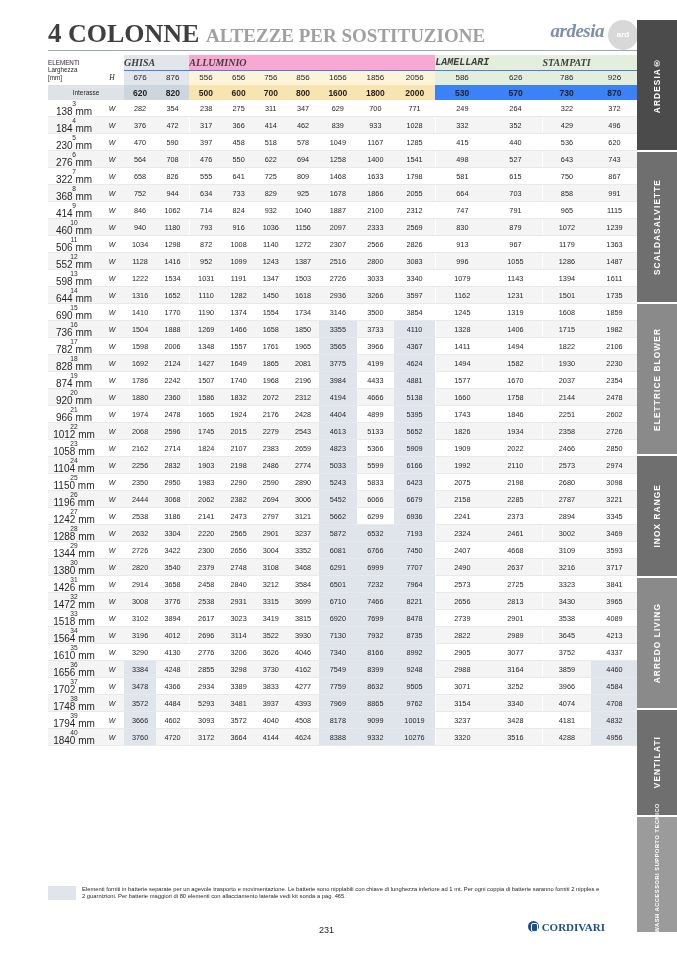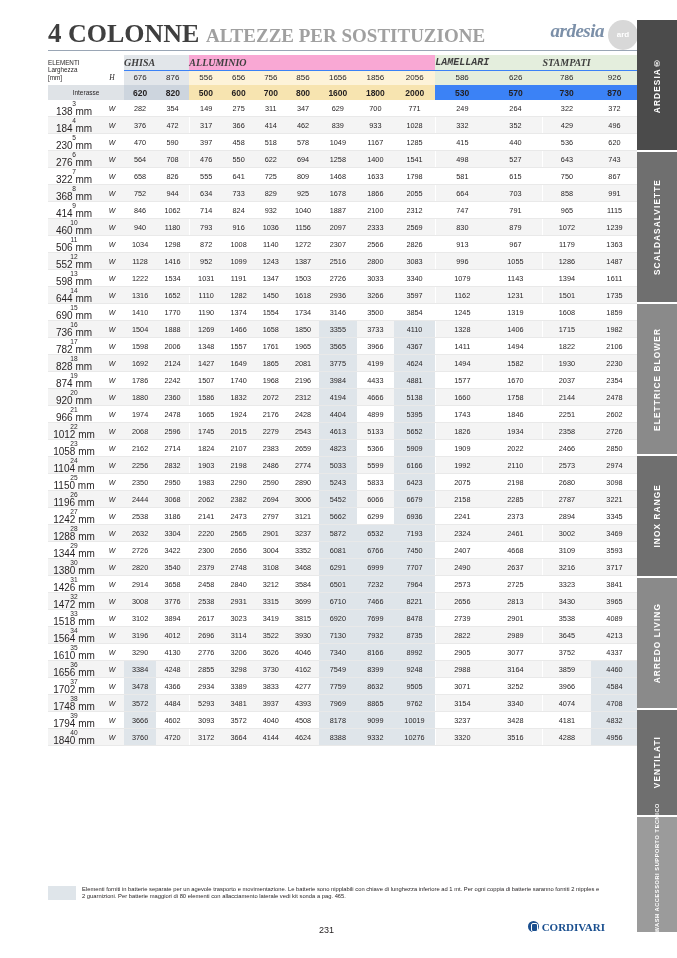--- a/index.html
+++ b/index.html
@@ -219,21 +219,21 @@
     </thead>
     <tbody id="tbody">
         <tr class="row">
           <td class="c-el">
             <span class="n">3</span>
             <span class="mm">138 mm</span>
           </td>
           <td class="c-w">W</td>
           <td class="c-v">282</td>
           <td class="c-v">354</td>
-          <td class="c-v sep">149</td>
+          <td class="c-v sep">238</td>
           <td class="c-v">275</td>
           <td class="c-v">311</td>
           <td class="c-v">347</td>
           <td class="c-v">629</td>
           <td class="c-v">700</td>
           <td class="c-v">771</td>
           <td class="c-v sep">249</td>
           <td class="c-v">264</td>
           <td class="c-v sep">322</td>
           <td class="c-v">372</td>

